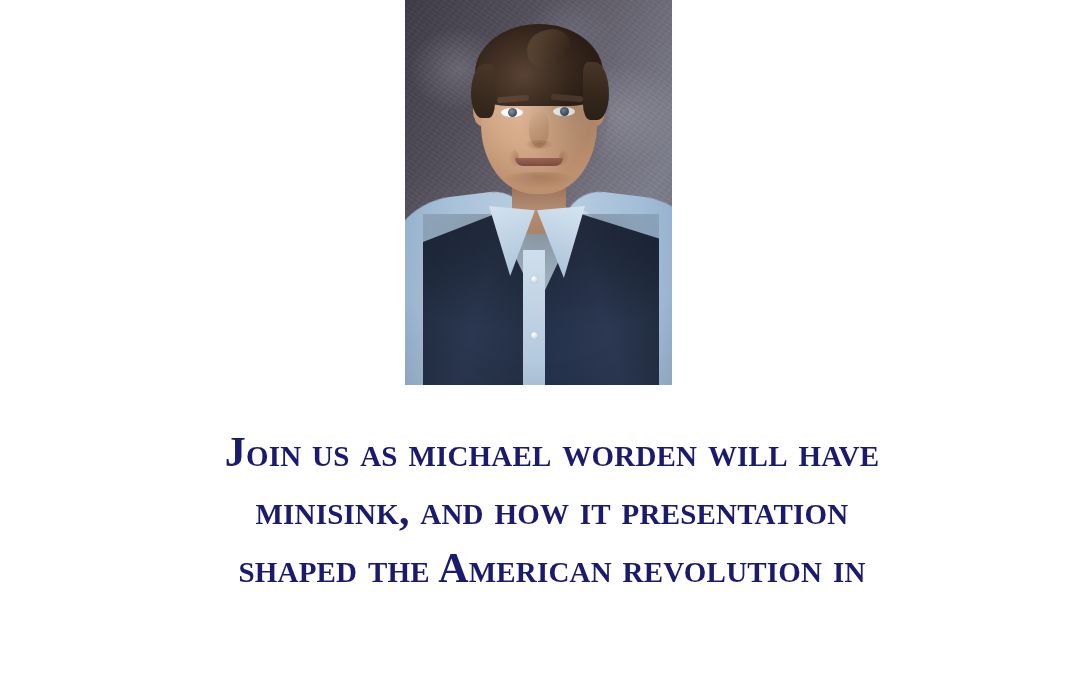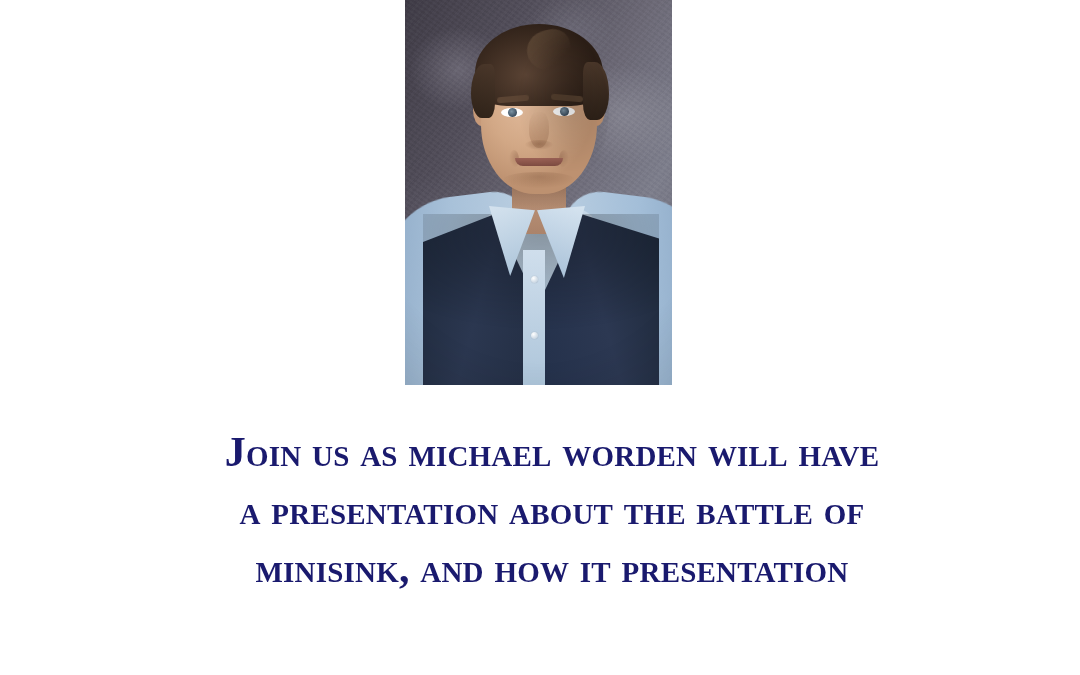--- a/index.html
+++ b/index.html
@@ -360,17 +360,17 @@
       <div class="smile-r"></div>
       <div class="mouth"></div>
       <div class="chin-shadow"></div>
       <div class="face-soft"></div>
       <div class="vignette"></div>
     </div>
   </div>
 
   <div id="headline">
     <span class="headline-line">Join us as michael worden will have</span>
-    <span class="headline-line">a presentation about the battle of</span>
     <span class="headline-line">minisink, and how it presentation</span>
+    <span class="headline-line">shaped the American revolution in</span>
   </div>
 
 </div>
 
 </body></html>

